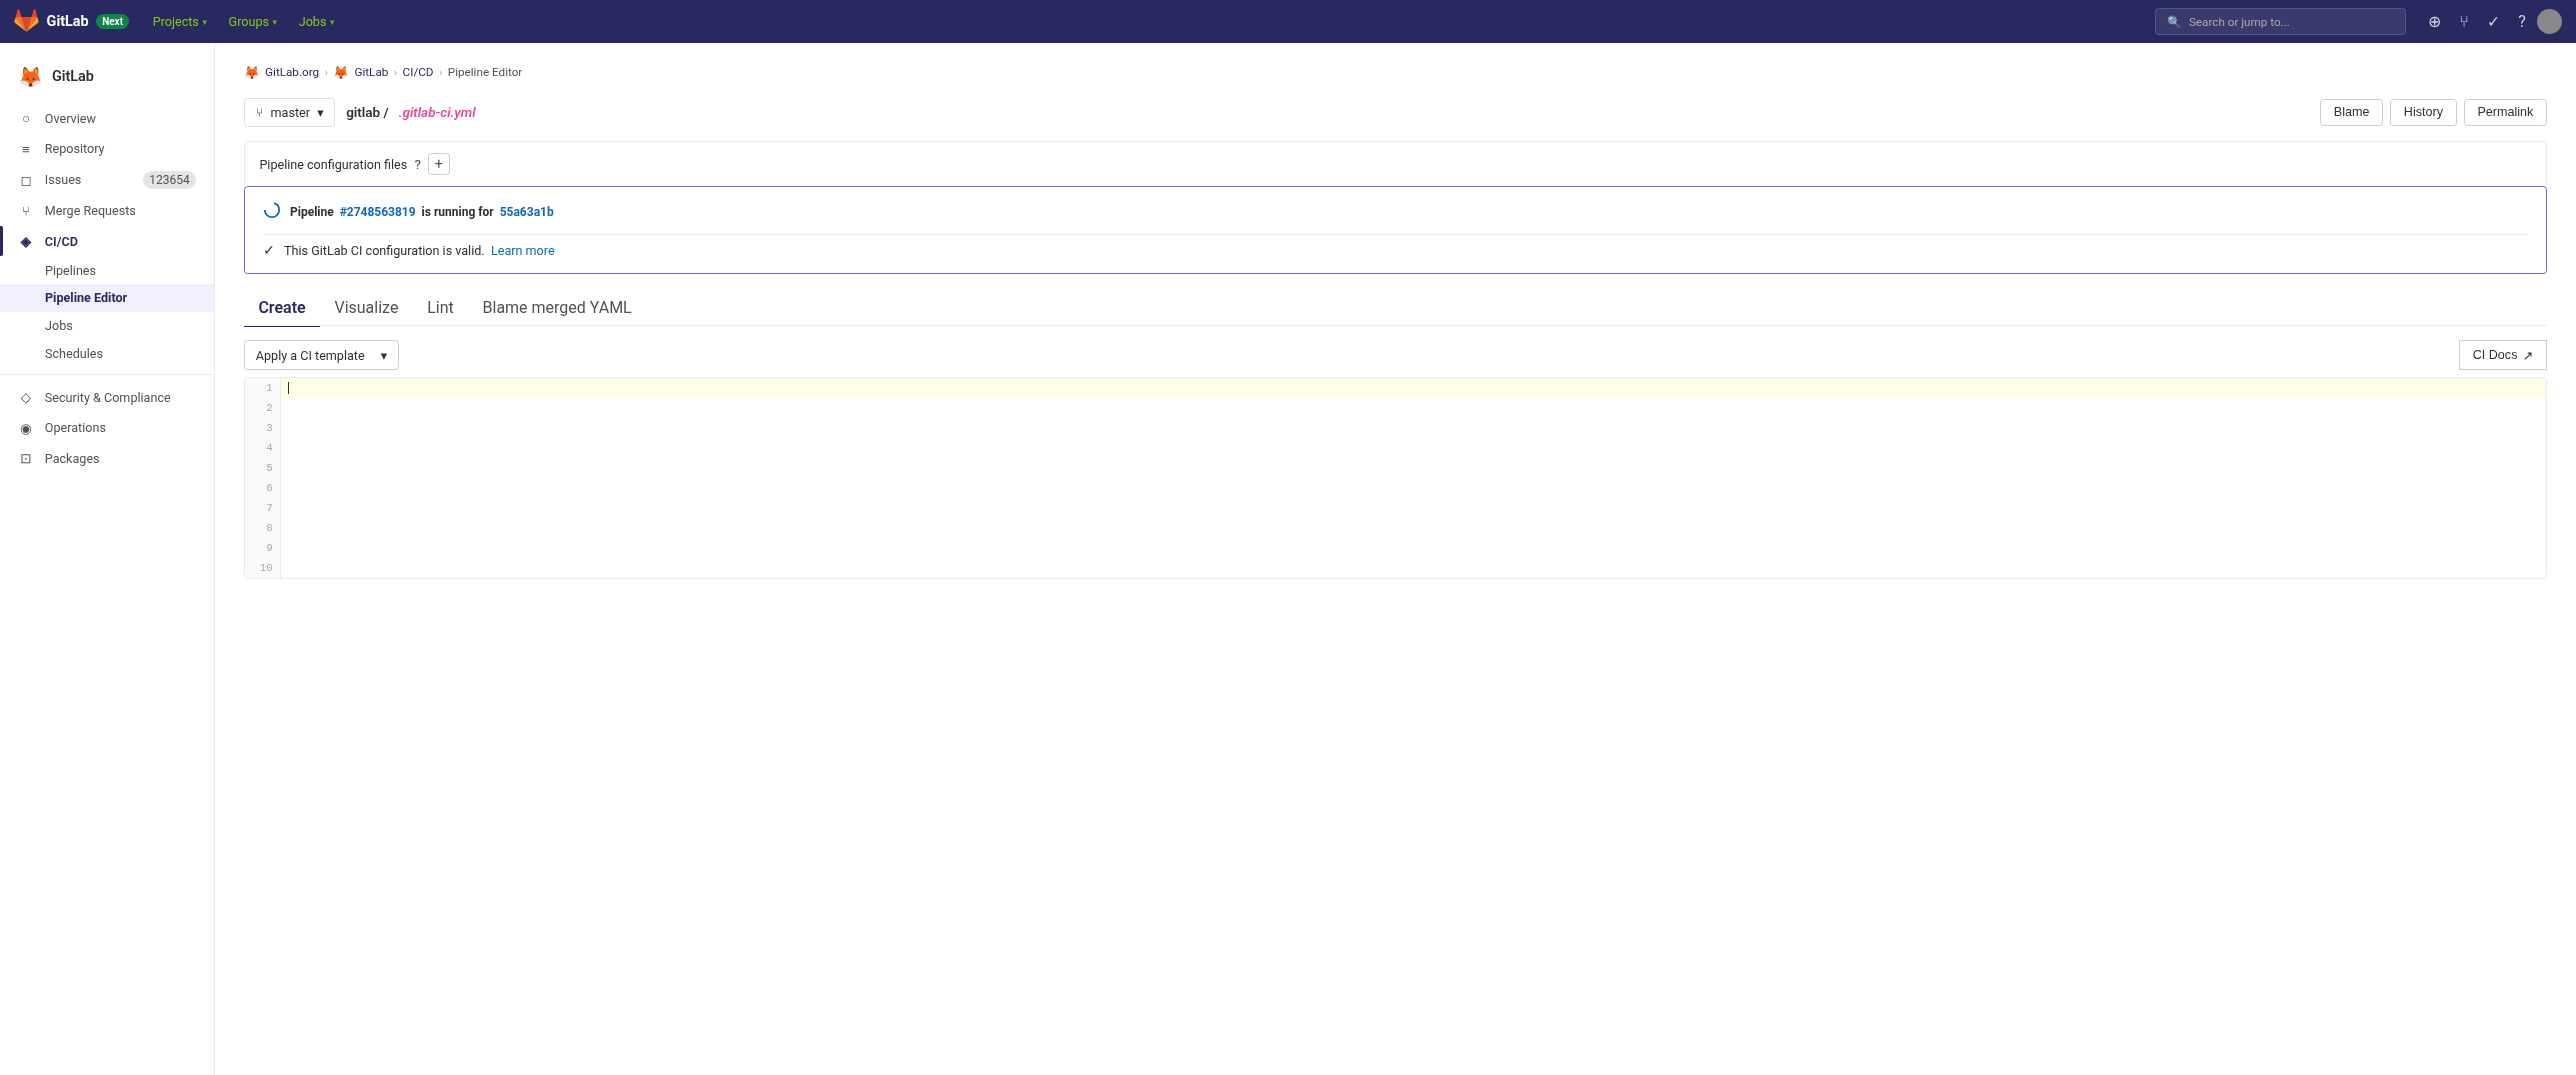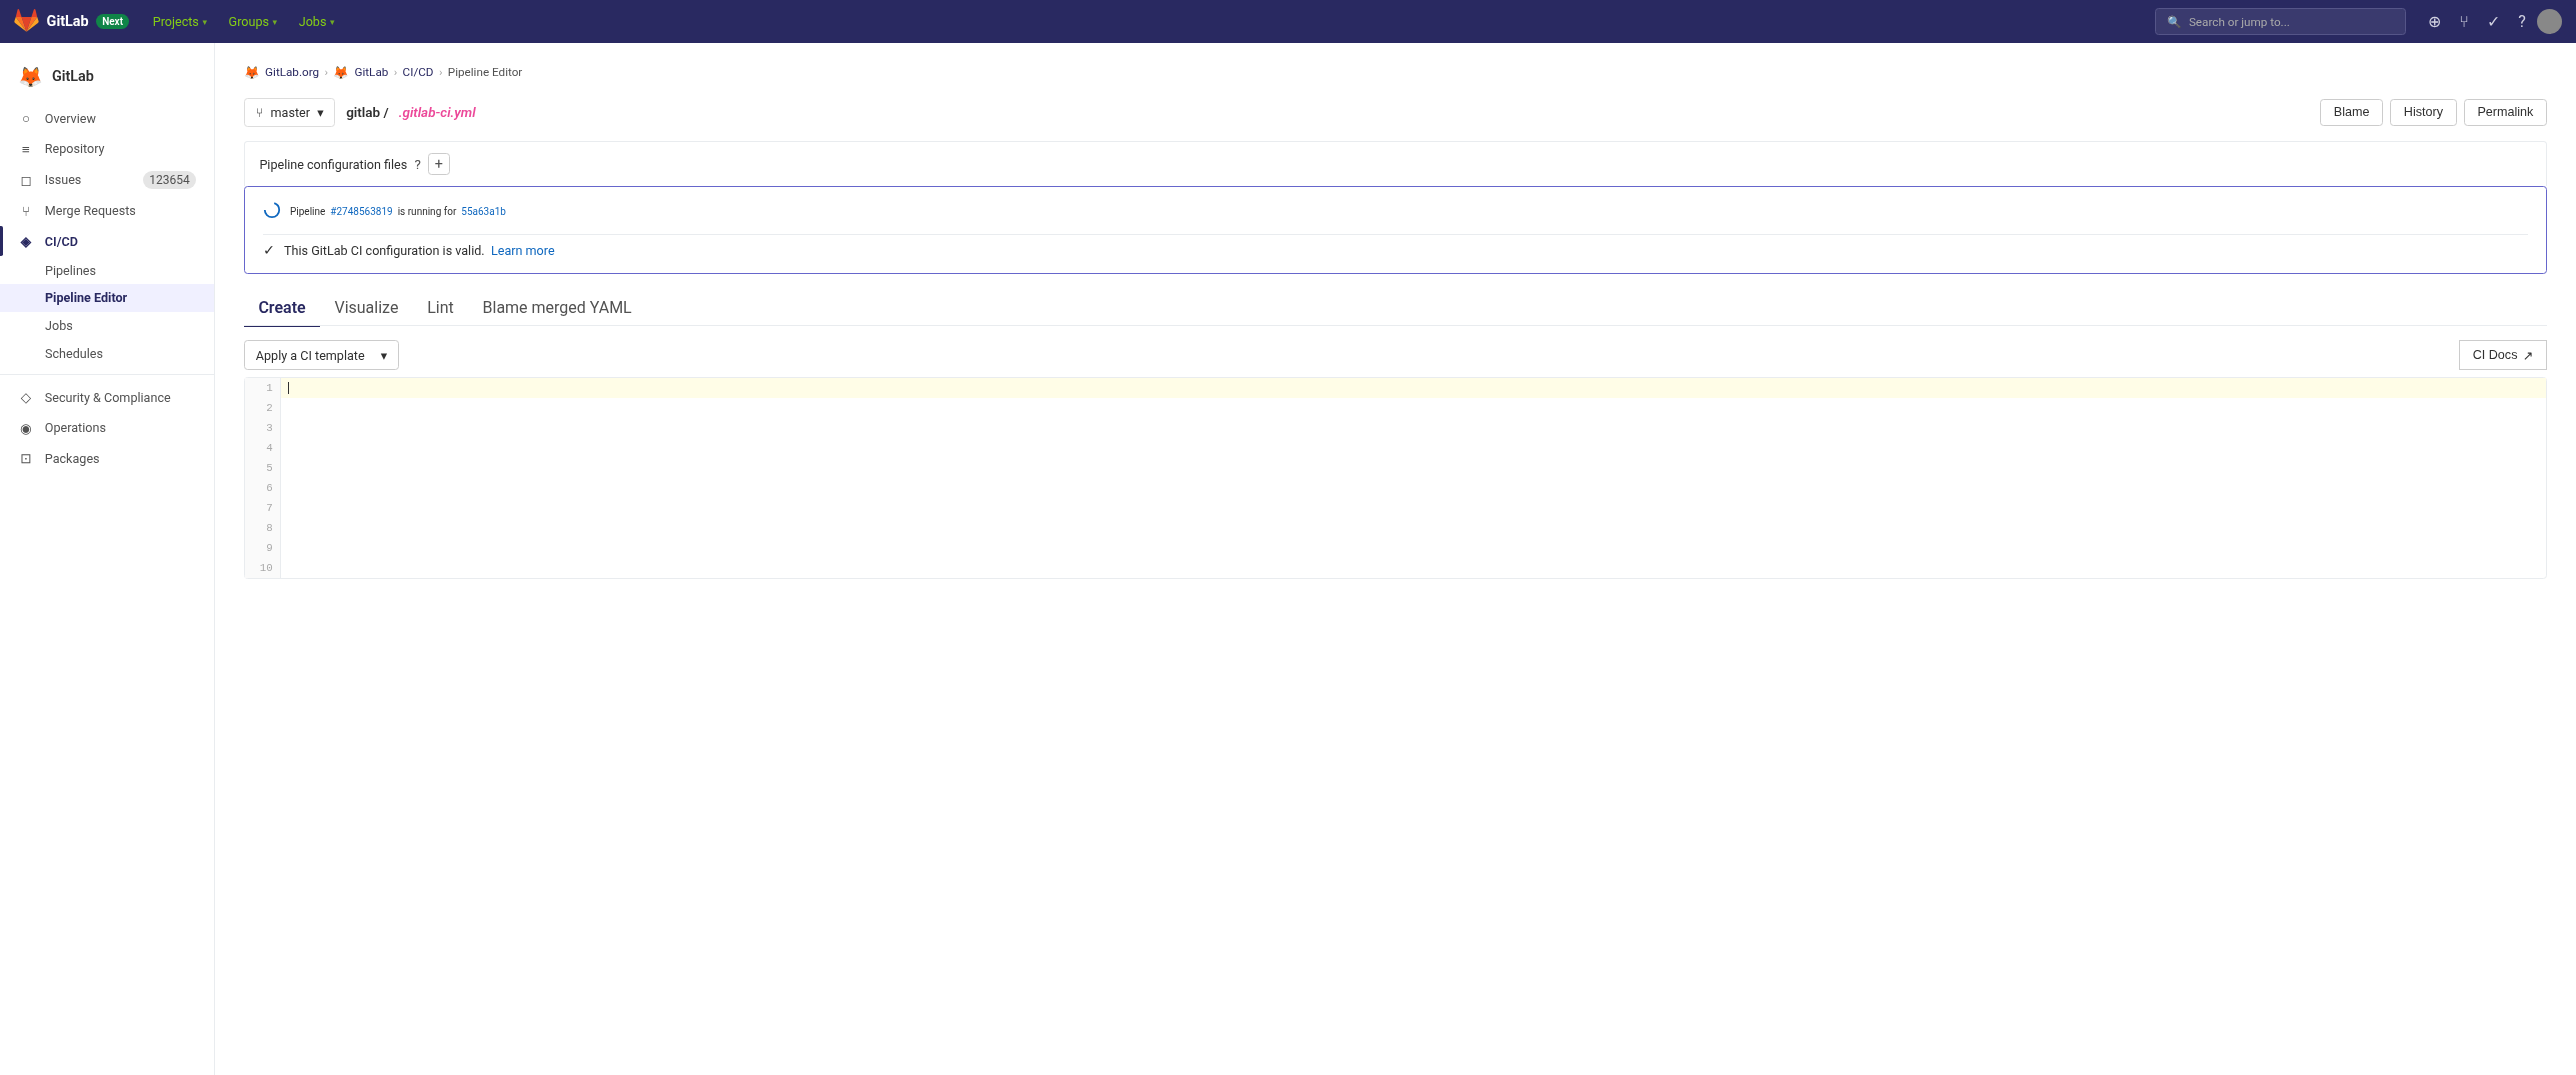--- a/index.html
+++ b/index.html
@@ -149,21 +149,21 @@
     .status-box {
       border: 1.8px solid #6666cc;
       border-radius: 3.6px;
       padding: 14.4px 18px;
       margin-bottom: 14.4px;
       background: #fff;
     }
     .status-row { display: flex; align-items: center; gap: 9px; margin-bottom: 10.8px; }
     .status-row:last-child { margin-bottom: 0; }
     .status-icon-running { color: #1068bf; font-size: 18px; }
-    .status-text { font-size: 10px; color: #303030; }
+    .status-text { font-size: 12px; color: #303030; font-weight: bold; }
     .status-text a { color: #1068bf; text-decoration: none; }
     .check-icon { color: #303030; font-size: 14.4px; }
     .valid-text { font-size: 12.6px; color: #303030; }
     .learn-more { color: #1068bf; cursor: pointer; }
 
     
     .editor-tabs { display: flex; border-bottom: 1.8px solid #e9ecef; margin-bottom: 14.4px; }
     .editor-tab {
       padding: 9px 14.4px;
       cursor: pointer;

